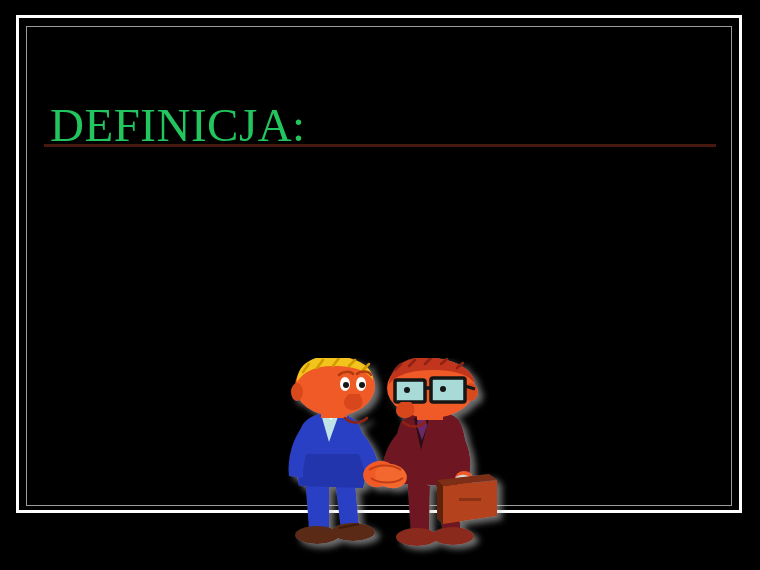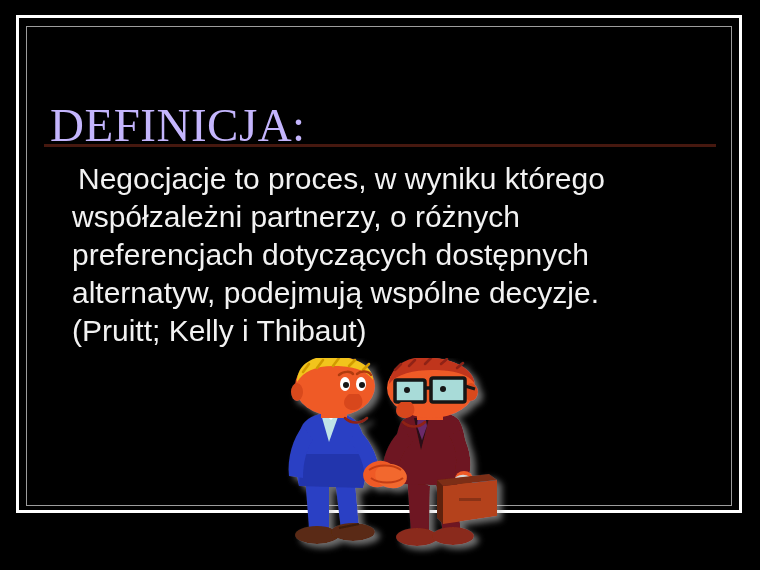--- a/index.html
+++ b/index.html
@@ -43,21 +43,21 @@
     box-sizing: border-box;
     pointer-events: none;
   }
 
   
   #title {
     position: absolute;
     left: 50px;
     top: 66px;
     width: 660px;
-    color: #c4b5fd;
+    color: #22c55e;
     font-family: "Liberation Serif", "DejaVu Serif", serif;
     font-size: 47px;
     font-weight: normal;
     letter-spacing: 0.5px;
     line-height: 56px;
     white-space: nowrap;
   }
 
   #title-rule {
     position: absolute;
@@ -97,25 +97,20 @@
 
 <div id="slide">
 
   <div class="frame-outer"></div>
   <div class="frame-inner"></div>
 
   <h1 id="title">DEFINICJA:</h1>
 
   <div id="title-rule"></div>
 
-  <div id="body-text">Negocjacje to proces, w wyniku którego
-współzależni partnerzy, o różnych
-preferencjach dotyczących dostępnych
-alternatyw, podejmują wspólne decyzje.
-(Pruitt; Kelly i Thibaut)</div>
 
   <div id="clipart">
     <svg viewBox="0 0 232 210" xmlns="http://www.w3.org/2000/svg">
       <defs>
         <filter id="softshadow" x="-20%" y="-20%" width="150%" height="150%">
           <feDropShadow dx="5" dy="4" stdDeviation="3" flood-color="#c9c9c9" flood-opacity="0.55"></feDropShadow>
         </filter>
       </defs>
 
       <g filter="url(#softshadow)">

